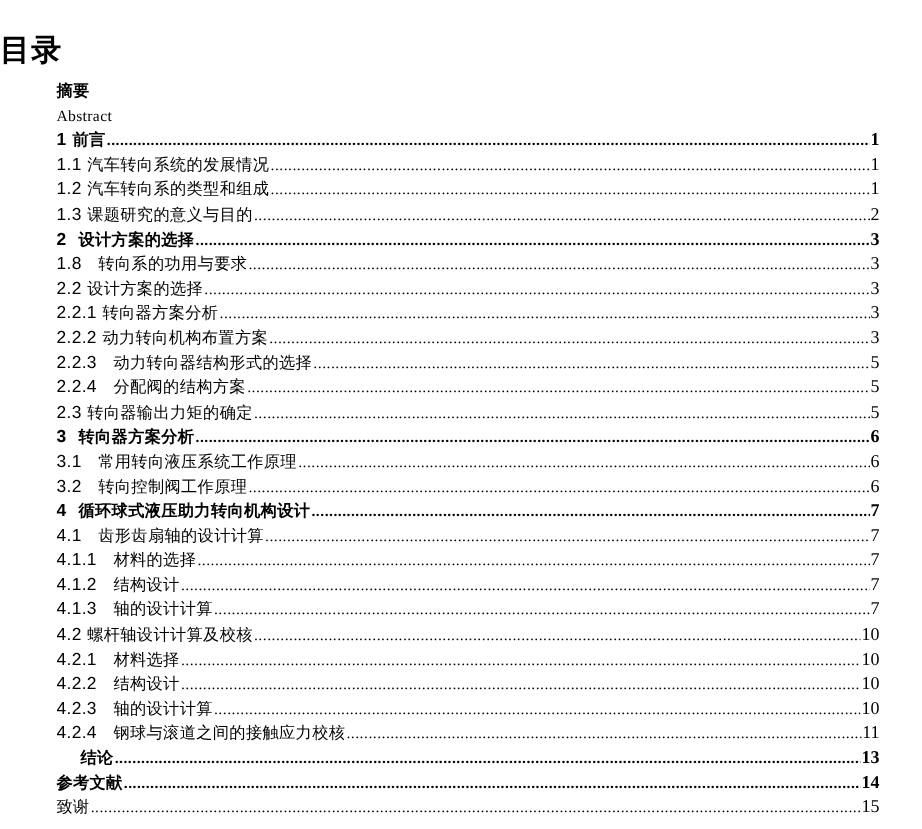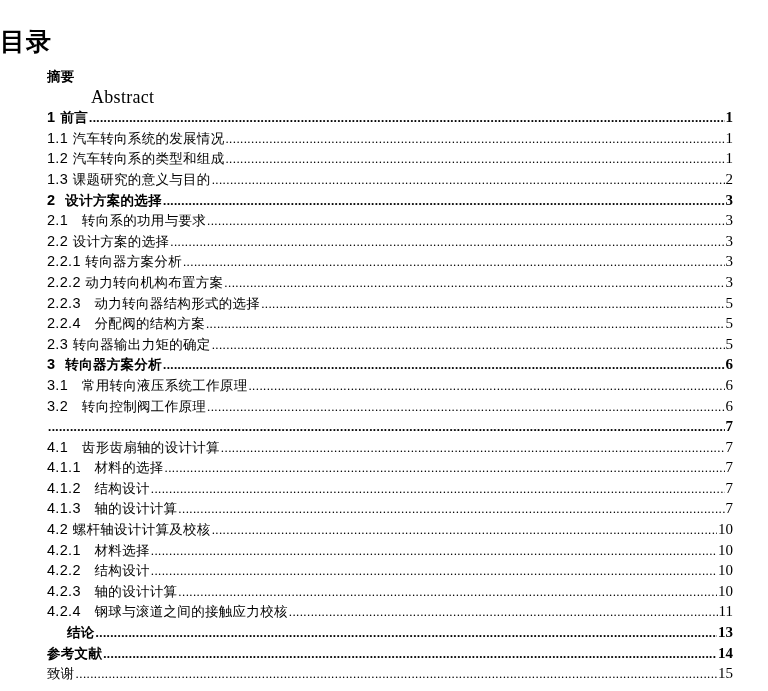--- a/index.html
+++ b/index.html
@@ -69,22 +69,21 @@
       text-align: right;
     }
     .toc-row.bold .label,
     .toc-row.bold .label .num,
     .toc-row.bold .leader,
     .toc-row.bold .page {
       font-weight: bold;
     }
     .toc-row.serif .label {
       font-family: "Liberation Serif", serif;
-      font-size: 18px;
-      margin-left: 44px;
+      font-size: 13px;
     }
     .toc-row.heading-only .label {
       font-weight: bold;
       font-family: "DejaVu Sans", sans-serif;
     }
   </style>
 </head>
 <body>
 
 <div class="page-title">目录</div>
@@ -116,21 +115,21 @@
         <span class="label"><span class="num">1.3</span><span> </span><span class="txt" style="white-space: pre;">课题研究的意义与目的</span></span>
         <span class="leader">........................................................................................................................................................................................................................................................................................................</span>
         <span class="page">2</span>
       </div>
       <div class="toc-row bold">
         <span class="label"><span class="num">2</span><span> </span><span class="txt" style="white-space: pre;"> 设计方案的选择</span></span>
         <span class="leader">........................................................................................................................................................................................................................................................................................................</span>
         <span class="page">3</span>
       </div>
       <div class="toc-row">
-        <span class="label"><span class="num">2.1</span><span> </span><span class="txt" style="white-space: pre;">  转向系的功用与要求</span></span>
+        <span class="label"><span class="num">1.8</span><span> </span><span class="txt" style="white-space: pre;">  转向系的功用与要求</span></span>
         <span class="leader">........................................................................................................................................................................................................................................................................................................</span>
         <span class="page">3</span>
       </div>
       <div class="toc-row">
         <span class="label"><span class="num">2.2</span><span> </span><span class="txt" style="white-space: pre;">设计方案的选择</span></span>
         <span class="leader">........................................................................................................................................................................................................................................................................................................</span>
         <span class="page">3</span>
       </div>
       <div class="toc-row">
         <span class="label"><span class="num">2.2.1</span><span> </span><span class="txt" style="white-space: pre;">转向器方案分析</span></span>
@@ -166,20 +165,21 @@
         <span class="label"><span class="num">3.1</span><span> </span><span class="txt" style="white-space: pre;">  常用转向液压系统工作原理</span></span>
         <span class="leader">........................................................................................................................................................................................................................................................................................................</span>
         <span class="page">6</span>
       </div>
       <div class="toc-row">
         <span class="label"><span class="num">3.2</span><span> </span><span class="txt" style="white-space: pre;">  转向控制阀工作原理</span></span>
         <span class="leader">........................................................................................................................................................................................................................................................................................................</span>
         <span class="page">6</span>
       </div>
       <div class="toc-row bold">
+        <span class="label"><span class="num">4</span><span> </span><span class="txt" style="white-space: pre;"> 循环球式液压助力转向机构设计</span></span>
         <span class="leader">........................................................................................................................................................................................................................................................................................................</span>
         <span class="page">7</span>
       </div>
       <div class="toc-row">
         <span class="label"><span class="num">4.1</span><span> </span><span class="txt" style="white-space: pre;">  齿形齿扇轴的设计计算</span></span>
         <span class="leader">........................................................................................................................................................................................................................................................................................................</span>
         <span class="page">7</span>
       </div>
       <div class="toc-row">
         <span class="label"><span class="num">4.1.1</span><span> </span><span class="txt" style="white-space: pre; text-align: center;">  材料的选择</span></span>

